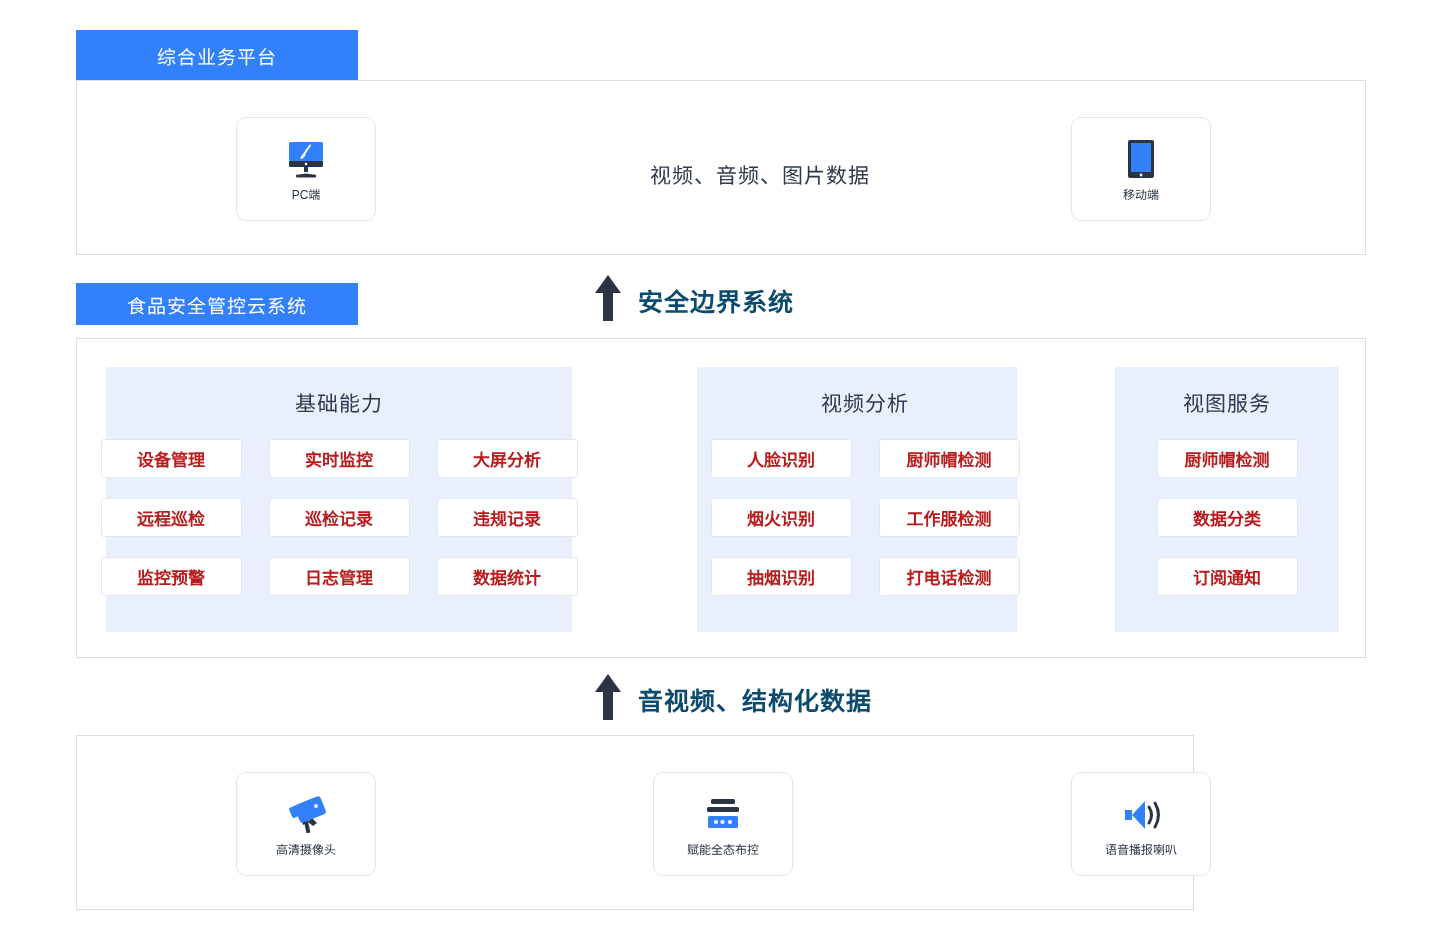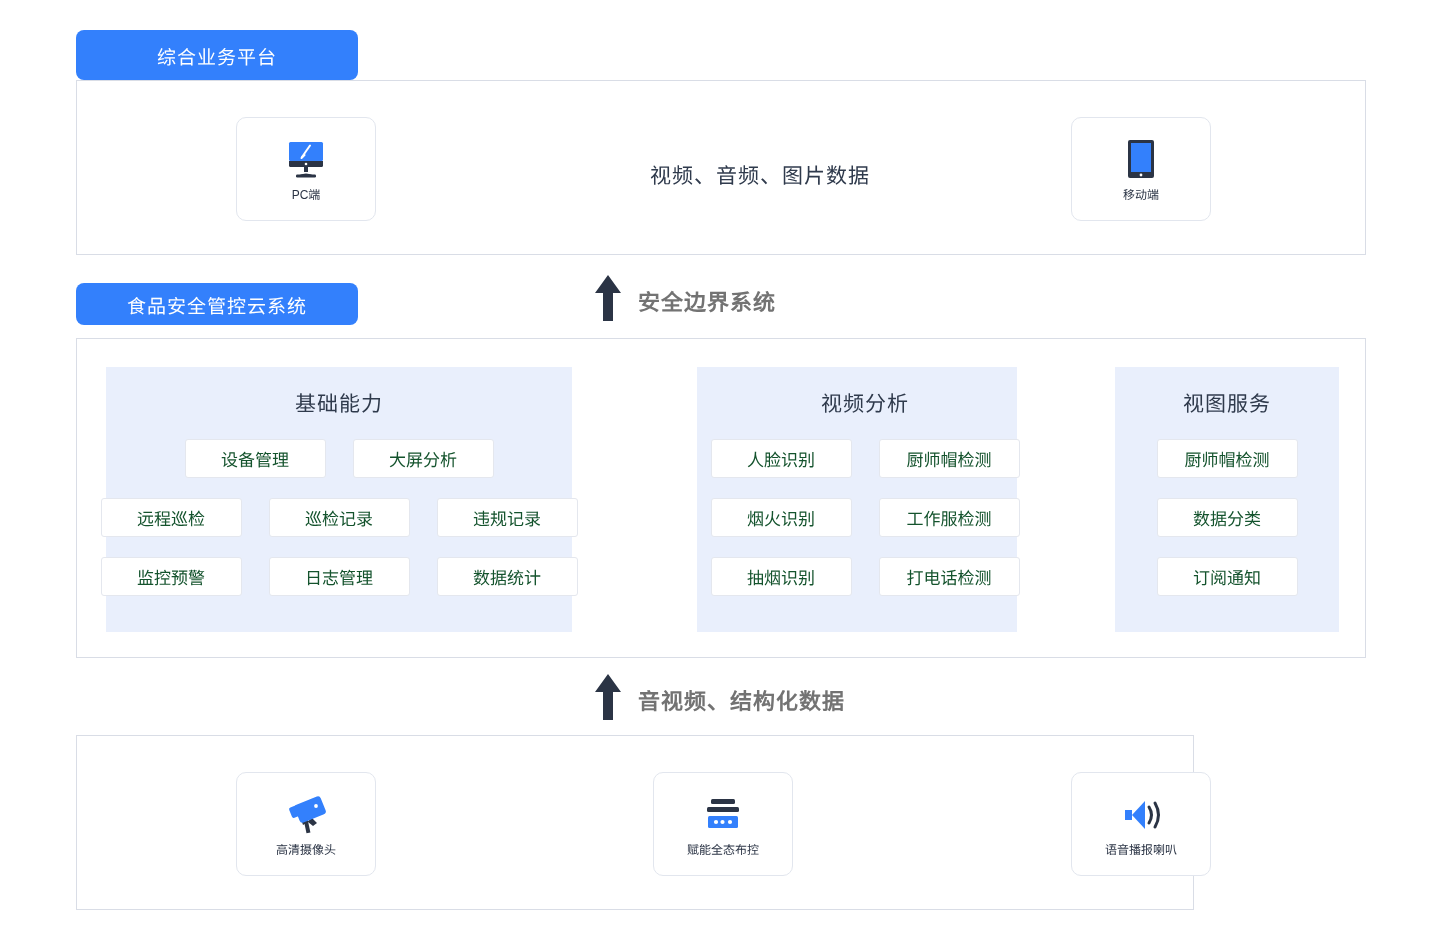--- a/index.html
+++ b/index.html
@@ -28,21 +28,20 @@
     position: absolute;
     background: #3380fc;
     color: #ffffff;
     display: flex;
     align-items: center;
     justify-content: center;
     font-size: 19px;
     letter-spacing: 1px;
     box-sizing: border-box;
     padding: 0 26px;
-    border-radius: 8px;
   }
 
   
   .panel {
     position: absolute;
     border: 1px solid #d9dde6;
     background: #ffffff;
     box-sizing: border-box;
   }
 
@@ -84,23 +83,23 @@
 
   
   .arrow-row {
     position: absolute;
     display: flex;
     align-items: center;
     gap: 16px;
     white-space: nowrap;
   }
   .arrow-row .alabel {
-    font-size: 22px;
+    font-size: 25px;
     font-weight: bold;
-    color: #737373;
+    color: #0c4a6e;
     letter-spacing: 1px;
   }
 
   
   .group {
     position: absolute;
     background: #e9effc;
     box-sizing: border-box;
     padding-top: 20px;
   }
@@ -125,23 +124,24 @@
   .cell {
     width: 141px;
     height: 39px;
     background: #ffffff;
     border: 1px solid #e4e7ee;
     border-radius: 3px;
     display: flex;
     align-items: center;
     justify-content: center;
     font-size: 17px;
-    color: #14532d;
+    color: #b91c1c;
     box-sizing: border-box;
     white-space: nowrap;
+    font-weight: bold;
   }
 
   
   .watermark {
     position: absolute;
     right: 14px;
     bottom: 6px;
     font-size: 16px;
     color: #c6c8cc;
     white-space: nowrap;
@@ -197,20 +197,21 @@
 
   <div class="banner" style="left:76px; top:283px; width:282px; height:42px;">食品安全管控云系统</div>
 
   <div class="panel" style="left:76px; top:338px; width:1290px; height:320px;">
 
     <div class="group" style="left:29px; top:28px; width:466px; height:265px;">
       <div class="group-title">基础能力</div>
       <div class="group-grid">
         <div class="grid-row">
           <div class="cell">设备管理</div>
+          <div class="cell">实时监控</div>
           <div class="cell">大屏分析</div>
         </div>
         <div class="grid-row">
           <div class="cell">远程巡检</div>
           <div class="cell">巡检记录</div>
           <div class="cell">违规记录</div>
         </div>
         <div class="grid-row">
           <div class="cell">监控预警</div>
           <div class="cell">日志管理</div>

